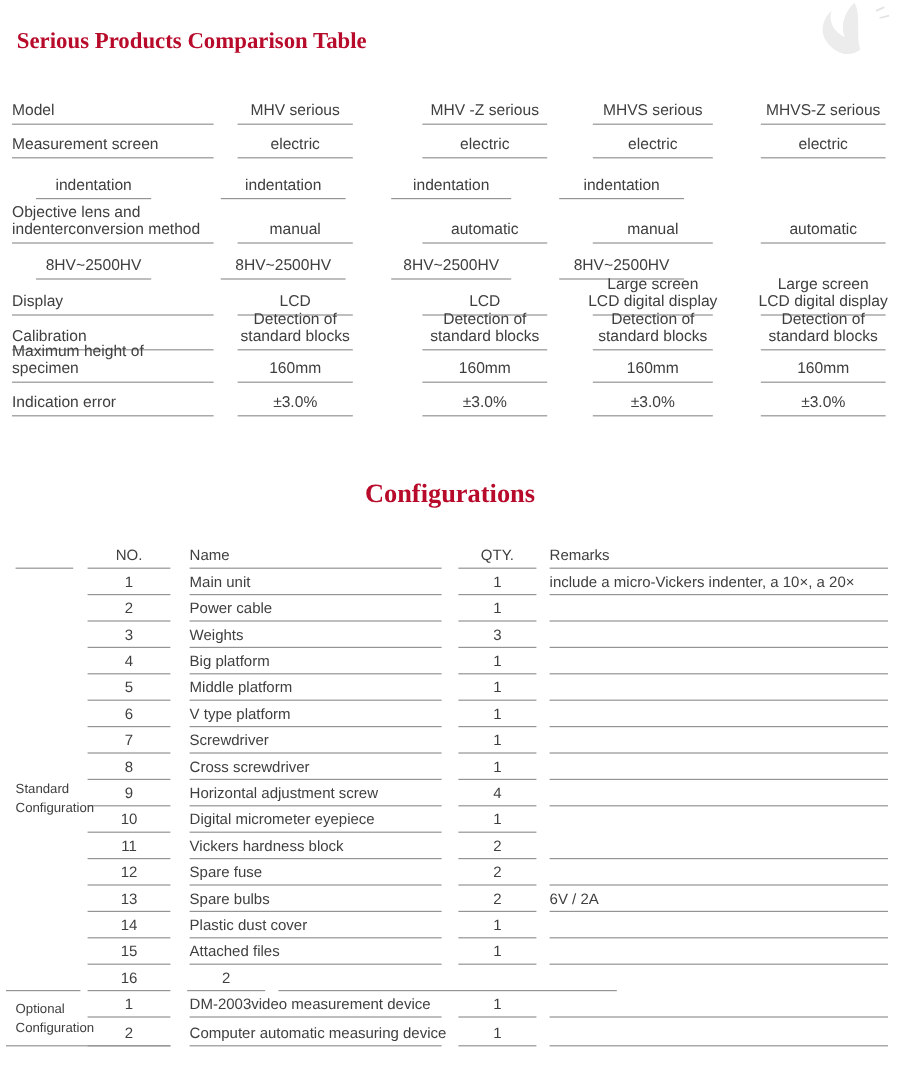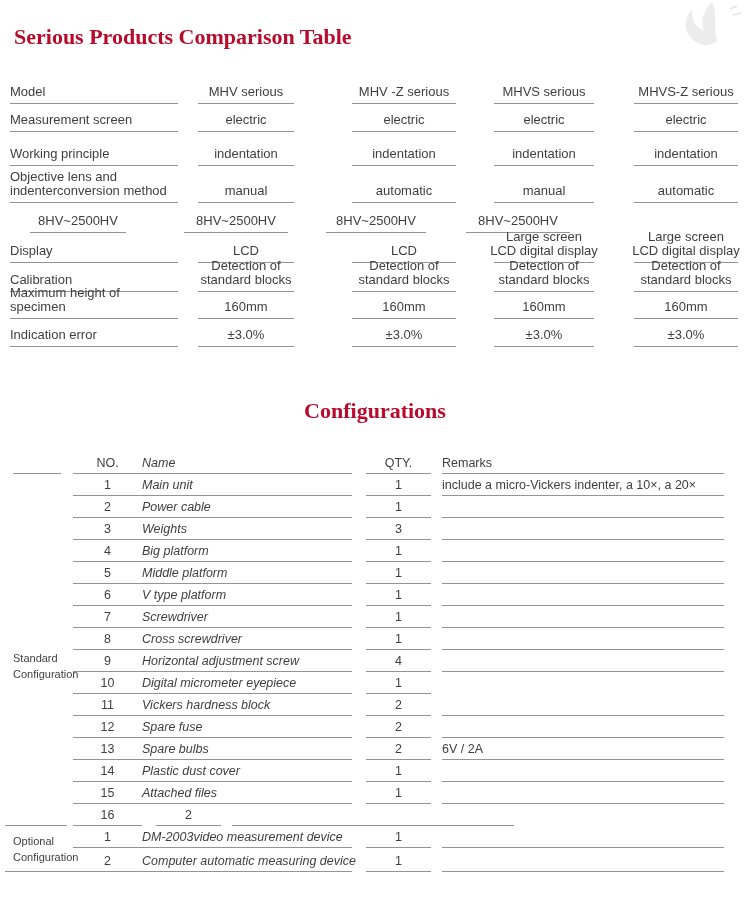--- a/index.html
+++ b/index.html
@@ -4,21 +4,21 @@
 <style>
   :root{
     --accent:#b80b2b;
     --line:#949494;
     --text:#3f3f3f;
   }
   html,body{margin:0;padding:0;background:#fff;}
   #page{position:relative;width:750px;height:904px;background:#fff;overflow:hidden;
         font-family:"Liberation Sans", sans-serif;color:var(--text);}
   .ttl{position:absolute;font-family:"Liberation Serif", serif;font-weight:bold;color:var(--accent);}
-  #title1{left:14px;top:24px;font-size:22px;font-family:Liberation Serif, serif;}
+  #title1{left:14px;top:24px;font-size:19px;font-family:Liberation Serif, serif;}
   #title2{left:0;right:0;top:398px;font-size:22px;text-align:center;}
   #watermark{position:absolute;right:6px;top:0;}
 
   
   #cmp{position:absolute;left:10px;top:82px;width:730px;}
   .crow{display:flex;align-items:flex-end;}
   .crow .cell{display:flex;flex-direction:column;justify-content:flex-end;align-items:center;
               border-bottom:1px solid var(--line);box-sizing:border-box;height:100%;}
   .crow{height:30px;}
   .clabel{width:168px;align-items:flex-start !important;}
@@ -33,21 +33,21 @@
   .hdr .txt{font-size:13px;}
 
   
   #cfg{position:absolute;left:5px;top:452px;width:736px;}
   .cfg-rows{margin-left:68px;}
   .krow{display:flex;align-items:flex-end;height:22px;}
   .krow.last{height:24px;}
   .k{box-sizing:border-box;border-bottom:1px solid var(--line);font-size:12.5px;line-height:14px;
      padding-bottom:3px;height:100%;display:flex;align-items:flex-end;}
   .k-no{width:69px;justify-content:center;}
-  .k-name{width:210px;margin-left:0;white-space:nowrap;font-style:italic;}
+  .k-name{width:210px;margin-left:16px;white-space:nowrap;}
   .k-qty{width:65px;margin-left:14px;justify-content:center;}
   .k-rem{width:282px;margin-left:11px;white-space:nowrap;}
   .sec-label{position:absolute;left:8px;width:84px;font-size:11px;line-height:16px;}
   .sec-line{position:absolute;height:1px;background:var(--line);}
 </style>
 </head>
 <body>
 
 <div id="page">
 
@@ -89,23 +89,20 @@
         </div>
       <div class="cell v3">
           <span class="txt">electric</span>
         </div>
       <div class="cell v4">
           <span class="txt">electric</span>
         </div>
     </div>
 
     <div class="crow" style="height:34px">
-      <div class="cell clabel">
-          <span class="txt">Working principle</span>
-        </div>
       <div class="cell v1">
           <span class="txt">indentation</span>
         </div>
       <div class="cell v2">
           <span class="txt">indentation</span>
         </div>
       <div class="cell v3">
           <span class="txt">indentation</span>
         </div>
       <div class="cell v4">

